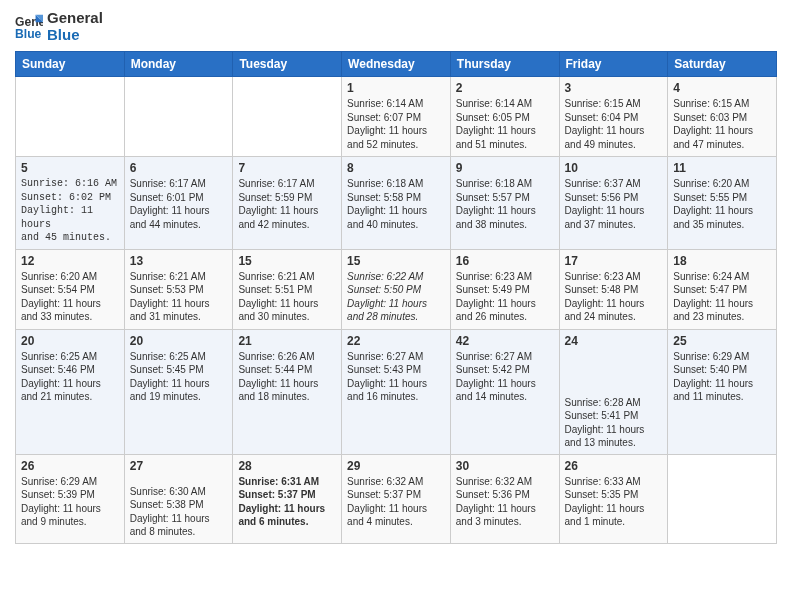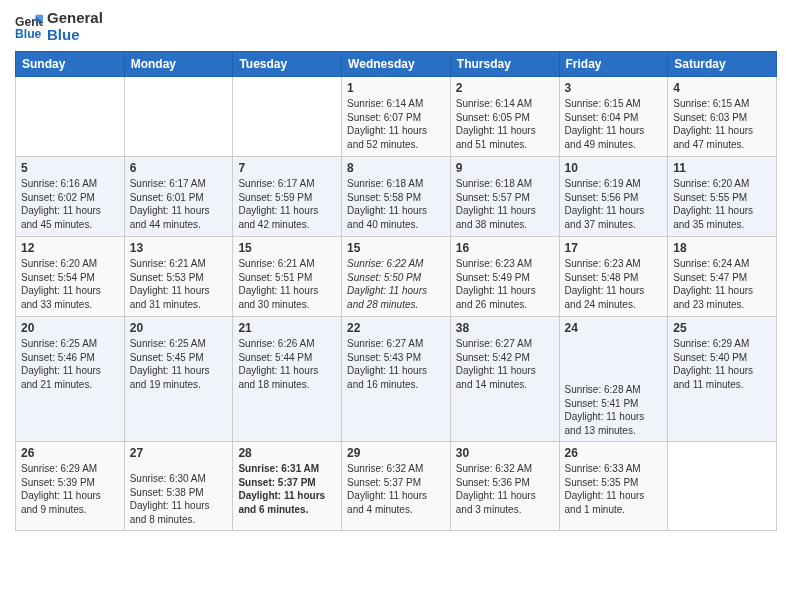--- a/index.html
+++ b/index.html
@@ -152,21 +152,21 @@
             <span class="day-num">4</span>
             <div class="day-info" style="white-space: pre-line;">Sunrise: 6:15 AM
 Sunset: 6:03 PM
 Daylight: 11 hours
 and 47 minutes.</div>
           </td>
         </tr>
         <tr>
           <td>
             <span class="day-num">5</span>
-            <div class="day-info" style="white-space: pre-line;">Sunrise: 6:16 AM
+            <div class="day-info" style="white-space: pre-line; font-family: Liberation Mono, monospace;">Sunrise: 6:16 AM
 Sunset: 6:02 PM
 Daylight: 11 hours
 and 45 minutes.</div>
           </td>
           <td>
             <span class="day-num">6</span>
             <div class="day-info" style="white-space: pre-line;">Sunrise: 6:17 AM
 Sunset: 6:01 PM
 Daylight: 11 hours
 and 44 minutes.</div>
@@ -187,21 +187,21 @@
           </td>
           <td>
             <span class="day-num">9</span>
             <div class="day-info" style="white-space: pre-line;">Sunrise: 6:18 AM
 Sunset: 5:57 PM
 Daylight: 11 hours
 and 38 minutes.</div>
           </td>
           <td>
             <span class="day-num">10</span>
-            <div class="day-info" style="white-space: pre-line;">Sunrise: 6:19 AM
+            <div class="day-info" style="white-space: pre-line;">Sunrise: 6:37 AM
 Sunset: 5:56 PM
 Daylight: 11 hours
 and 37 minutes.</div>
           </td>
           <td>
             <span class="day-num">11</span>
             <div class="day-info" style="white-space: pre-line;">Sunrise: 6:20 AM
 Sunset: 5:55 PM
 Daylight: 11 hours
 and 35 minutes.</div>
@@ -281,21 +281,21 @@
 and 18 minutes.</div>
           </td>
           <td>
             <span class="day-num">22</span>
             <div class="day-info" style="white-space: pre-line;">Sunrise: 6:27 AM
 Sunset: 5:43 PM
 Daylight: 11 hours
 and 16 minutes.</div>
           </td>
           <td>
-            <span class="day-num">38</span>
+            <span class="day-num">42</span>
             <div class="day-info" style="white-space: pre-line;">Sunrise: 6:27 AM
 Sunset: 5:42 PM
 Daylight: 11 hours
 and 14 minutes.</div>
           </td>
           <td>
             <span class="day-num">24</span>
             <div class="day-info" style="white-space: pre-line; margin-top: 48px;">Sunrise: 6:28 AM
 Sunset: 5:41 PM
 Daylight: 11 hours

